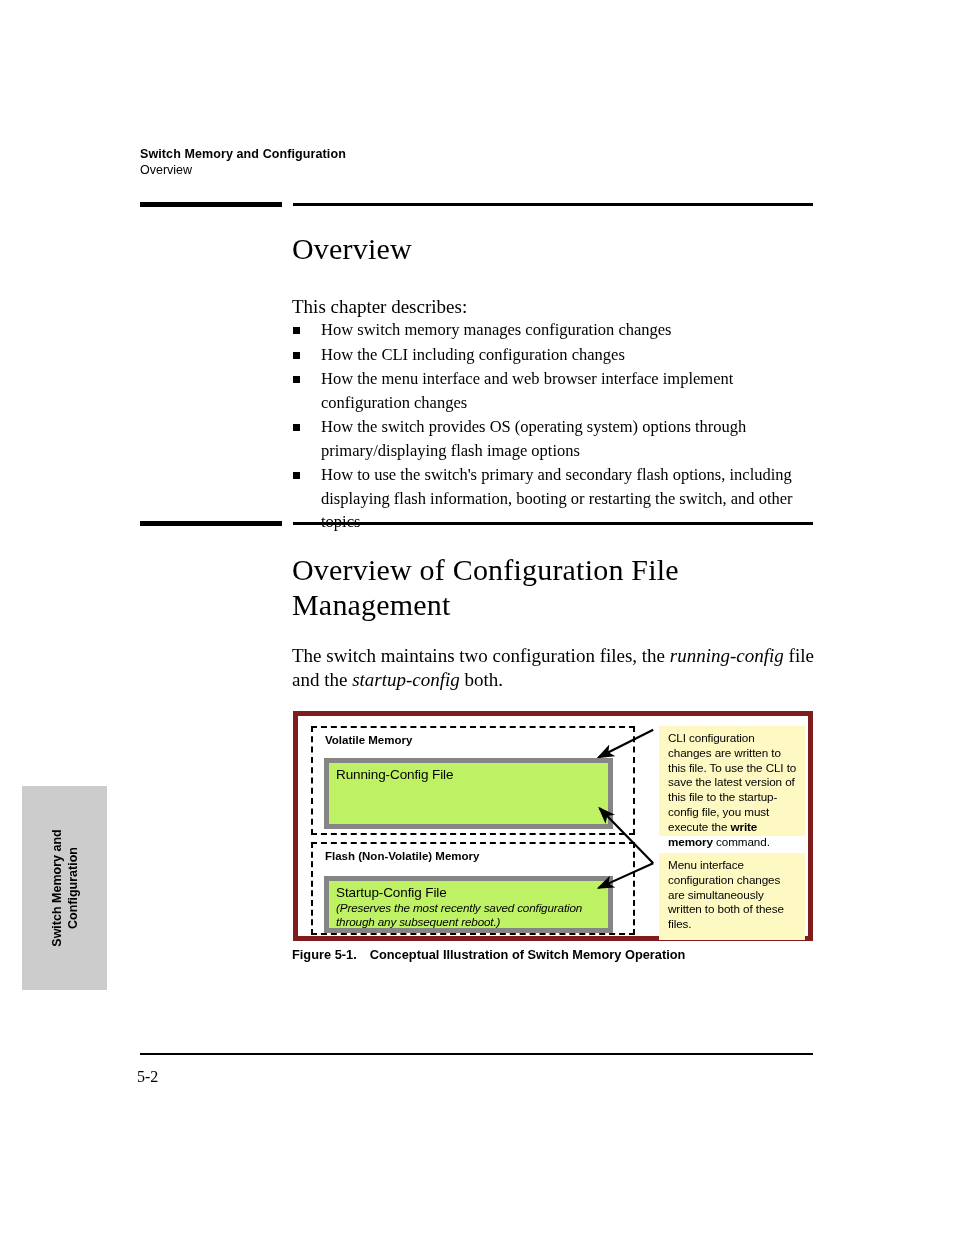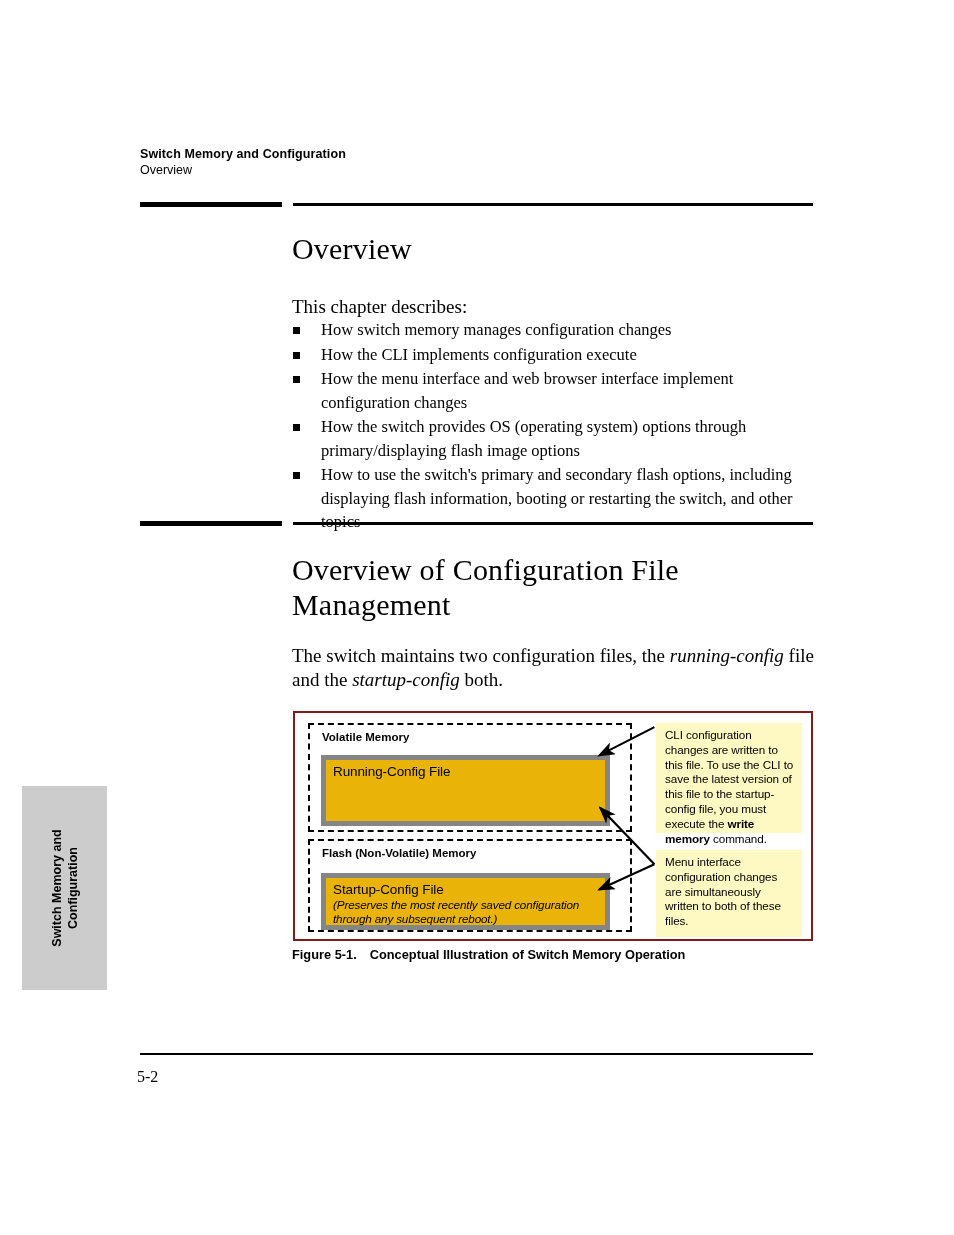--- a/index.html
+++ b/index.html
@@ -115,21 +115,21 @@
     text-align: center;
   }
 
   
   .figure-box {
     position: absolute;
     left: 293px;
     top: 711px;
     width: 520px;
     height: 230px;
-    border: 2px solid #7f1d1d;
+    border: 5px solid #7f1d1d;
     box-sizing: border-box;
     background: #fff;
   }
   .fig-inner {
     position: absolute;
     inset: 0;
   }
   .dashed-region {
     position: absolute;
     border: 2px dashed #000;
@@ -154,21 +154,21 @@
     font-family: "Liberation Sans", "DejaVu Sans", sans-serif;
     font-weight: bold;
     font-size: 11.5px;
     white-space: nowrap;
   }
   .file-box {
     position: absolute;
     left: 11px;
     width: 289px;
     border: 5px solid #858585;
-    background: #eab308;
+    background: #bef264;
     box-sizing: border-box;
     padding: 3px 21px 5px 7px;
   }
   #file-running {
     top: 30px;
     height: 71px;
   }
   #file-startup {
     top: 32px;
     height: 57px;
@@ -260,21 +260,21 @@
 
 <div class="body-text" style="left:292px; top:295px; width:525px;">This chapter describes:</div>
 
 <div class="bullet-list" style="top:318px">
   <div class="bullet-row">
     <span class="sq"></span>
     <span>How switch memory manages configuration changes</span>
   </div>
   <div class="bullet-row">
     <span class="sq"></span>
-    <span>How the CLI implements configuration execute</span>
+    <span>How the CLI including configuration changes</span>
   </div>
   <div class="bullet-row">
     <span class="sq"></span>
     <span>How the menu interface and web browser interface implement configuration changes</span>
   </div>
   <div class="bullet-row">
     <span class="sq"></span>
     <span>How the switch provides OS (operating system) options through primary/displaying flash image options</span>
   </div>
   <div class="bullet-row">

